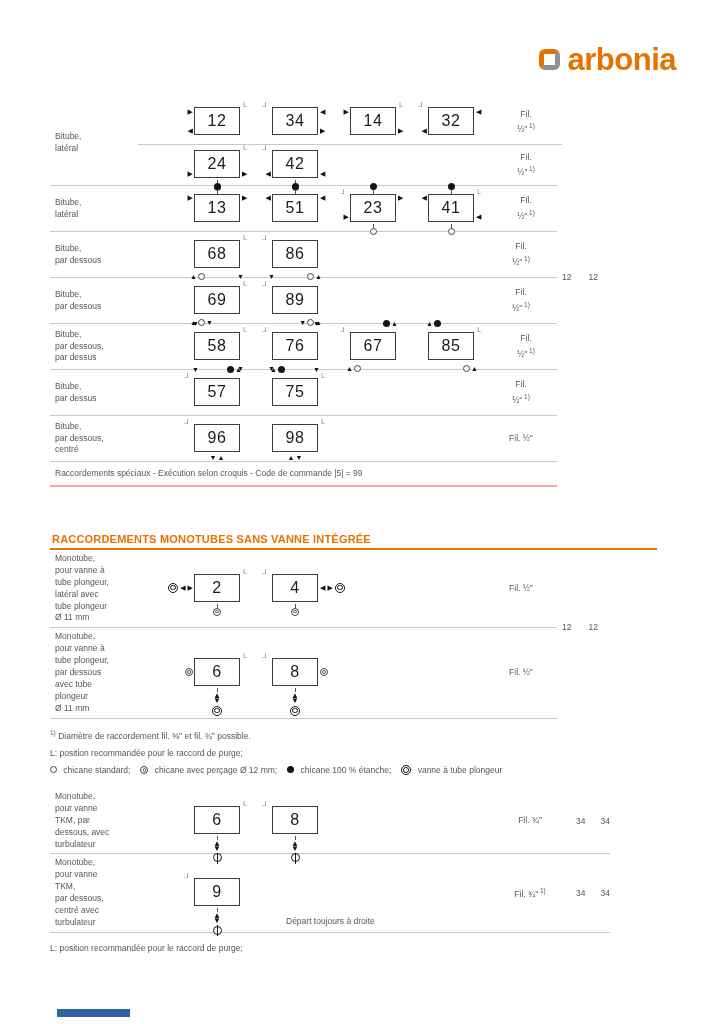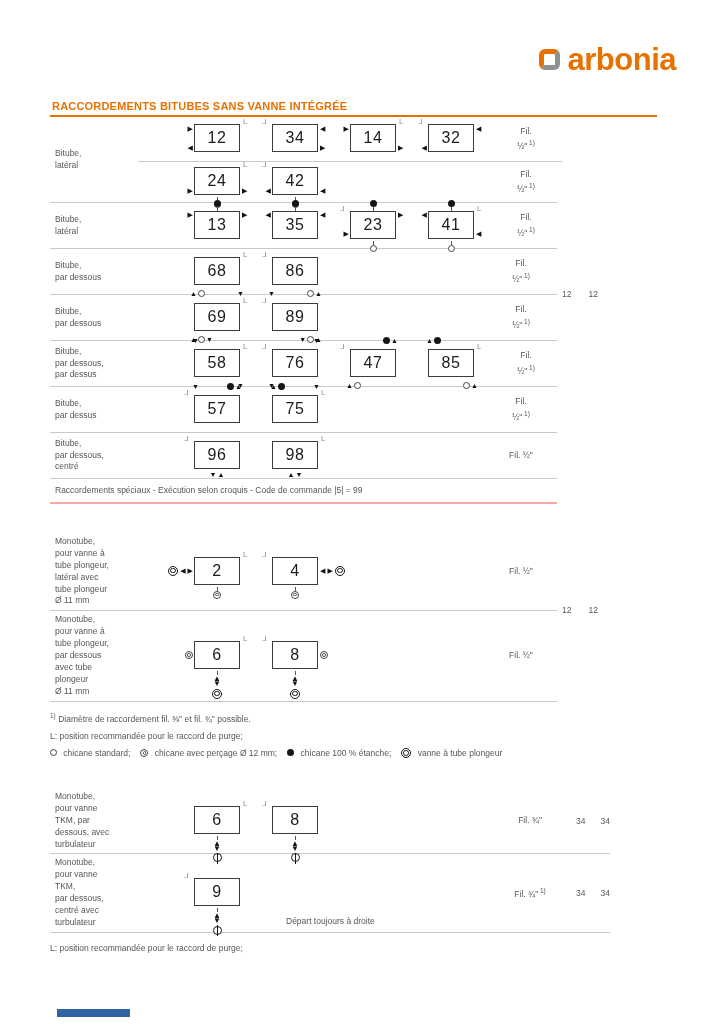--- a/index.html
+++ b/index.html
@@ -94,23 +94,20 @@
 <body>
 
 <div class="page">
 
   <div class="logo">
     <div class="logo-mark"></div>
     <div class="logo-text" style="color: rgb(232, 114, 0);">arbonia</div>
   </div>
 
   <div class="section" id="s1">
-    <div class="sec-head" style="border-bottom-color: rgb(232, 114, 0);">
-      <div class="sec-title" style="color: rgb(232, 114, 0);">RACCORDEMENTS BITUBES SANS VANNE INTÉGRÉE</div>
-    </div>
     <div class="rows">
         <div class="trow">
           <div class="rlabel">Bitube,
 latéral</div>
           <div class="subcol">
             <div class="sub sub-sep">
               <div class="dgs">
                 <div class="diag">
                   <div class="dbox">
                     <span class="dnum">12</span>
@@ -227,21 +224,21 @@
               </div>
               <div class="dz z-tC">
                 <div class="zrow">
                   <span class="sy cf"></span>
                 </div>
                 <div class="stem"></div>
               </div>
             </div>
             <div class="diag">
               <div class="dbox">
-                <span class="dnum">35</span>
+                <span class="dnum">51</span>
               </div>
               <div class="dz z-lt">
                 <span class="sy tri">◀</span>
               </div>
               <div class="dz z-rt">
                 <span class="sy tri">◀</span>
               </div>
               <div class="dz z-tC">
                 <div class="zrow">
                   <span class="sy cf"></span>
@@ -399,21 +396,21 @@
               <span class="lmark lm-tl">L</span>
               <div class="dz z-tR">
                 <span class="sy tri">▼</span>
               </div>
               <div class="dz z-bL">
                 <span class="sy tri">▼</span>
               </div>
             </div>
             <div class="diag">
               <div class="dbox">
-                <span class="dnum">47</span>
+                <span class="dnum">67</span>
               </div>
               <span class="lmark lm-tl">L</span>
               <div class="dz z-tR">
                 <span class="sy cf"></span>
                 <span class="sy tri">▲</span>
               </div>
               <div class="dz z-bL">
                 <span class="sy tri">▲</span>
                 <span class="sy co"></span>
               </div>
@@ -506,20 +503,23 @@
           </div>
           <div class="fil">
             <div>Fil. ½"</div>
           </div>
         </div>
       </div>
     <div class="sec1-footer">Raccordements spéciaux - Exécution selon croquis - Code de commande |5| = 99</div>
   </div>
 
   <div class="section" id="s2">
+    <div class="sec-head" style="border-bottom-color: rgb(232, 114, 0);">
+      <div class="sec-title" style="color: rgb(232, 114, 0);">RACCORDEMENTS MONOTUBES SANS VANNE INTÉGRÉE</div>
+    </div>
     <div class="rows">
         <div class="trow">
           <div class="rlabel">Monotube,
 pour vanne à
 tube plongeur,
 latéral avec
 tube plongeur
 Ø 11 mm</div>
           <div class="dgs">
             <div class="diag">

